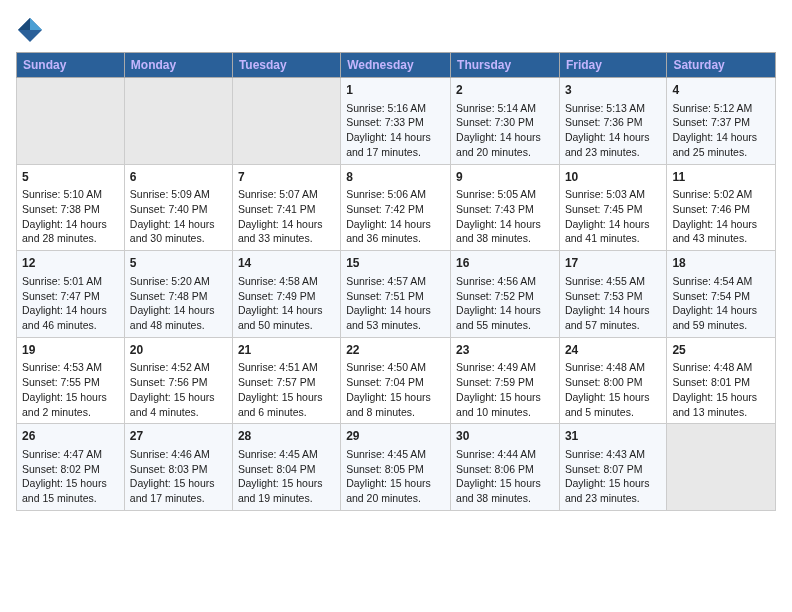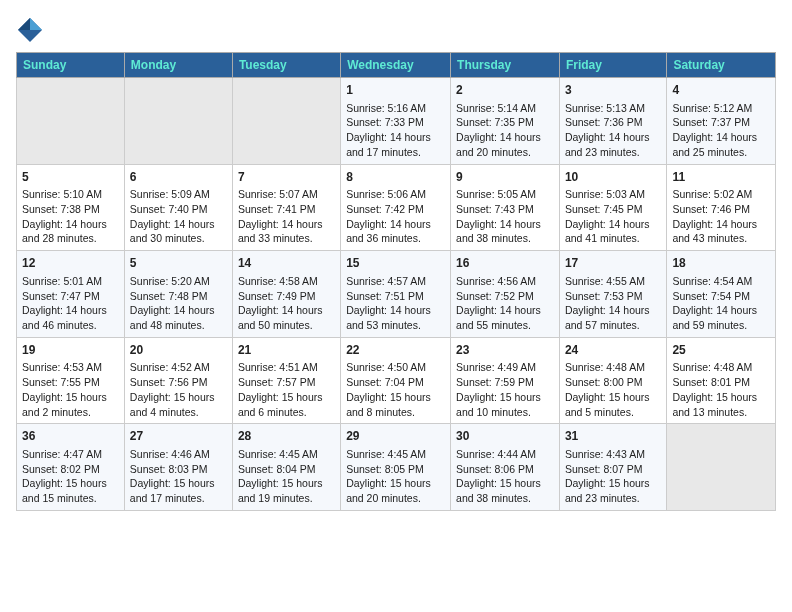--- a/index.html
+++ b/index.html
@@ -44,21 +44,21 @@
       font-size: 15px;
       color: #333;
     }
     table {
       width: 100%;
       border-collapse: collapse;
       font-size: 10.5px;
     }
     thead th {
       background-color: #2a6099;
-      color: #5eead4;
+      color: #c4b5fd;
       text-align: left;
       padding: 5px 6px;
       font-size: 12px;
       font-weight: bold;
       border: 1px solid #aaa;
     }
     tbody td {
       vertical-align: top;
       border: 1px solid #ccc;
       padding: 4px 5px;
@@ -123,21 +123,21 @@
         <td>
           <span class="day-num">1</span>
           <div>Sunrise: 5:16 AM</div>
           <div>Sunset: 7:33 PM</div>
           <div>Daylight: 14 hours</div>
           <div>and 17 minutes.</div>
         </td>
         <td>
           <span class="day-num">2</span>
           <div>Sunrise: 5:14 AM</div>
-          <div>Sunset: 7:35 PM</div>
+          <div>Sunset: 7:30 PM</div>
           <div>Daylight: 14 hours</div>
           <div>and 20 minutes.</div>
         </td>
         <td>
           <span class="day-num">3</span>
           <div>Sunrise: 5:13 AM</div>
           <div>Sunset: 7:36 PM</div>
           <div>Daylight: 14 hours</div>
           <div>and 23 minutes.</div>
         </td>
@@ -297,21 +297,21 @@
         <td>
           <span class="day-num">25</span>
           <div>Sunrise: 4:48 AM</div>
           <div>Sunset: 8:01 PM</div>
           <div>Daylight: 15 hours</div>
           <div>and 13 minutes.</div>
         </td>
       </tr>
       <tr>
         <td>
-          <span class="day-num">36</span>
+          <span class="day-num">26</span>
           <div>Sunrise: 4:47 AM</div>
           <div>Sunset: 8:02 PM</div>
           <div>Daylight: 15 hours</div>
           <div>and 15 minutes.</div>
         </td>
         <td>
           <span class="day-num">27</span>
           <div>Sunrise: 4:46 AM</div>
           <div>Sunset: 8:03 PM</div>
           <div>Daylight: 15 hours</div>

